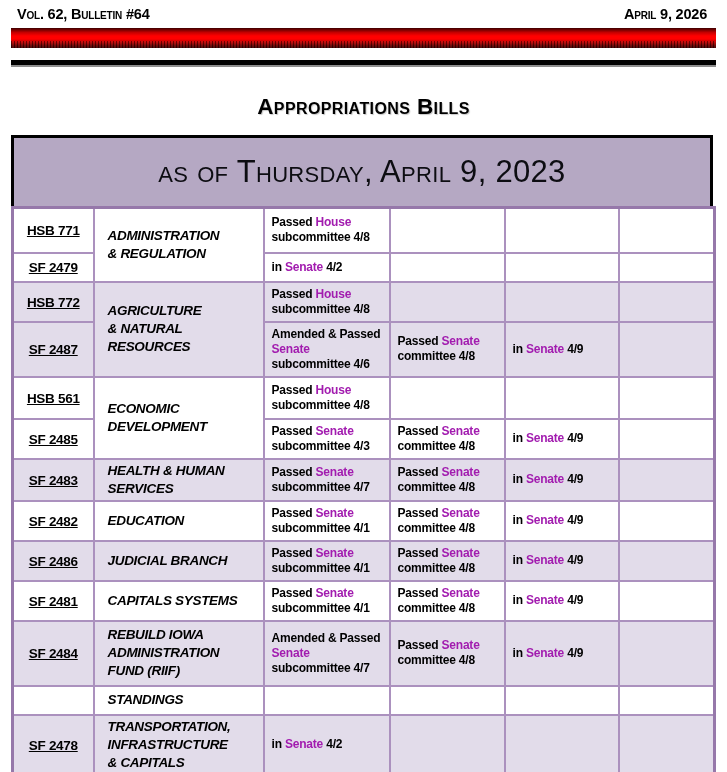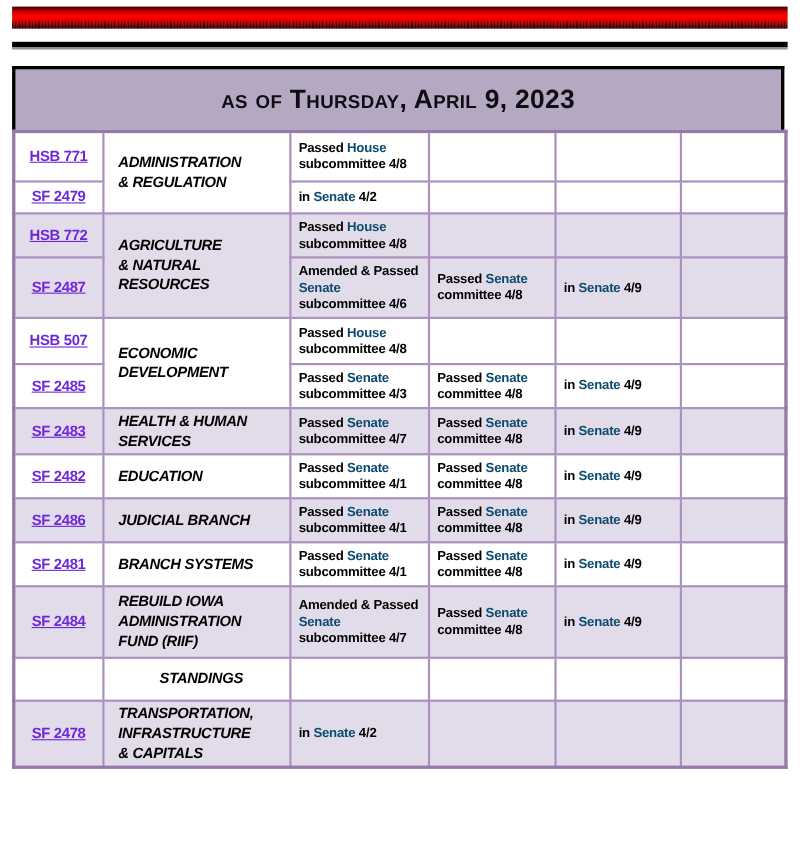--- a/index.html
+++ b/index.html
@@ -16,47 +16,52 @@
     background:repeating-linear-gradient(90deg,rgba(20,0,0,.45) 0 1px,rgba(255,80,80,.15) 1px 3px);}
 
   .bar-black{margin:12px 11px 0 11px;height:7px;
     background:linear-gradient(#000 0 68%,#8d8d8d 68% 100%);}
 
   .title{margin-top:27px;text-align:center;font-weight:bold;font-variant:small-caps;
     font-size:22.5px;letter-spacing:0.4px;text-shadow:1px 1px 1px #c8c8c8;}
 
   .tablewrap{margin:15px 11px 0 11px;width:702px;box-sizing:border-box;}
   .thead{box-sizing:border-box;border:3px solid #000;border-bottom:none;background:#b5a8c3;
-    height:58px;display:flex;align-items:center;justify-content:center;
-    font-variant:small-caps;font-weight:bold;font-size:24px;letter-spacing:0.3px;color:#0d0d12;}
+    height:71px;display:flex;align-items:center;justify-content:center;
+    font-variant:small-caps;font-weight:normal;font-size:31px;letter-spacing:0.3px;color:#0d0d12;}
 
   table{border-collapse:collapse;table-layout:fixed;width:702px;
     border:3px solid #9678aa;}
   td{border:2px solid #ab91be;padding:2px 4px;vertical-align:middle;box-sizing:border-box;}
   tr.shaded td{background:#e2dcea;}
   tr.plain td{background:#ffffff;}
 
   td.bill{text-align:center;}
-  a.bill-link{color:#6d28d9;font-weight:bold;font-size:13.5px;letter-spacing:-0.3px;
+  a.bill-link{color:#000000;font-weight:bold;font-size:13.5px;letter-spacing:-0.3px;
     text-decoration:underline;}
   td.cat{font-weight:bold;font-size:13.5px;letter-spacing:-0.3px;line-height:18px;
     padding-left:13px;white-space:pre-line;font-style:italic;}
   td.status{font-weight:bold;font-size:12px;letter-spacing:-0.2px;line-height:15px;
     padding:4px 4px 4px 7px;white-space:pre-line;}
-  .red{color:#0c4a6e;}
+  .red{color:#a21caf;}
 </style>
 </head>
 <body>
 
 <div class="page">
 
+  <div class="masthead">
+    <span>Vol. 62, Bulletin #64</span>
+    <span>April 9, 2026</span>
+  </div>
 
   <div class="bar-red"></div>
   <div class="bar-black"></div>
 
+  <div class="title">Appropriations Bills</div>
 
   <div class="tablewrap">
     <div class="thead">as of Thursday, April 9, 2023</div>
     <table>
       <colgroup>
         <col style="width:81px">
           <col style="width:170px">
           <col style="width:126px">
         <col style="width:115px">
           <col style="width:114px">
@@ -94,21 +99,21 @@
             <td class="bill"><a class="bill-link" href="#">SF 2487</a></td>
             <td class="status"><span>Amended &amp; Passed
 </span><span class="red">Senate</span><span>
 subcommittee 4/6</span></td>
             <td class="status"><span>Passed </span><span class="red">Senate</span><span>
 committee 4/8</span></td>
             <td class="status"><span>in </span><span class="red">Senate</span><span> 4/9</span></td>
             <td class="status"></td>
           </tr>
           <tr class="plain" style="height: 42px;">
-            <td class="bill"><a class="bill-link" href="#">HSB 507</a></td>
+            <td class="bill"><a class="bill-link" href="#">HSB 561</a></td>
             <td class="cat" rowspan="2">ECONOMIC
 DEVELOPMENT</td>
             <td class="status"><span>Passed </span><span class="red">House</span><span>
 subcommittee 4/8</span></td>
             <td class="status"></td>
             <td class="status"></td>
             <td class="status"></td>
           </tr>
           <tr class="plain" style="height: 38px; margin-left: 26px;">
             <td class="bill"><a class="bill-link" href="#">SF 2485</a></td>
@@ -145,42 +150,42 @@
             <td class="cat" rowspan="1">JUDICIAL BRANCH</td>
             <td class="status"><span>Passed </span><span class="red">Senate</span><span>
 subcommittee 4/1</span></td>
             <td class="status"><span>Passed </span><span class="red">Senate</span><span>
 committee 4/8</span></td>
             <td class="status"><span>in </span><span class="red">Senate</span><span> 4/9</span></td>
             <td class="status"></td>
           </tr>
           <tr class="plain" style="height: 40px;">
             <td class="bill"><a class="bill-link" href="#">SF 2481</a></td>
-            <td class="cat" rowspan="1">BRANCH SYSTEMS</td>
+            <td class="cat" rowspan="1">CAPITALS SYSTEMS</td>
             <td class="status"><span>Passed </span><span class="red">Senate</span><span>
 subcommittee 4/1</span></td>
             <td class="status"><span>Passed </span><span class="red">Senate</span><span>
 committee 4/8</span></td>
             <td class="status"><span>in </span><span class="red">Senate</span><span> 4/9</span></td>
             <td class="status"></td>
           </tr>
           <tr class="shaded" style="height: 65px;">
             <td class="bill"><a class="bill-link" href="#">SF 2484</a></td>
             <td class="cat" rowspan="1">REBUILD IOWA
 ADMINISTRATION
 FUND (RIIF)</td>
             <td class="status"><span>Amended &amp; Passed
 </span><span class="red">Senate</span><span>
 subcommittee 4/7</span></td>
             <td class="status"><span>Passed </span><span class="red">Senate</span><span>
 committee 4/8</span></td>
             <td class="status"><span>in </span><span class="red">Senate</span><span> 4/9</span></td>
             <td class="status"></td>
           </tr>
-          <tr class="plain" style="height: 39px; text-align: center;">
+          <tr class="plain" style="height: 29px;">
             <td class="bill"></td>
             <td class="cat" rowspan="1">STANDINGS</td>
             <td class="status"></td>
             <td class="status"></td>
             <td class="status"></td>
             <td class="status"></td>
           </tr>
           <tr class="shaded" style="height: 58px;">
             <td class="bill"><a class="bill-link" href="#">SF 2478</a></td>
             <td class="cat" rowspan="1">TRANSPORTATION,

